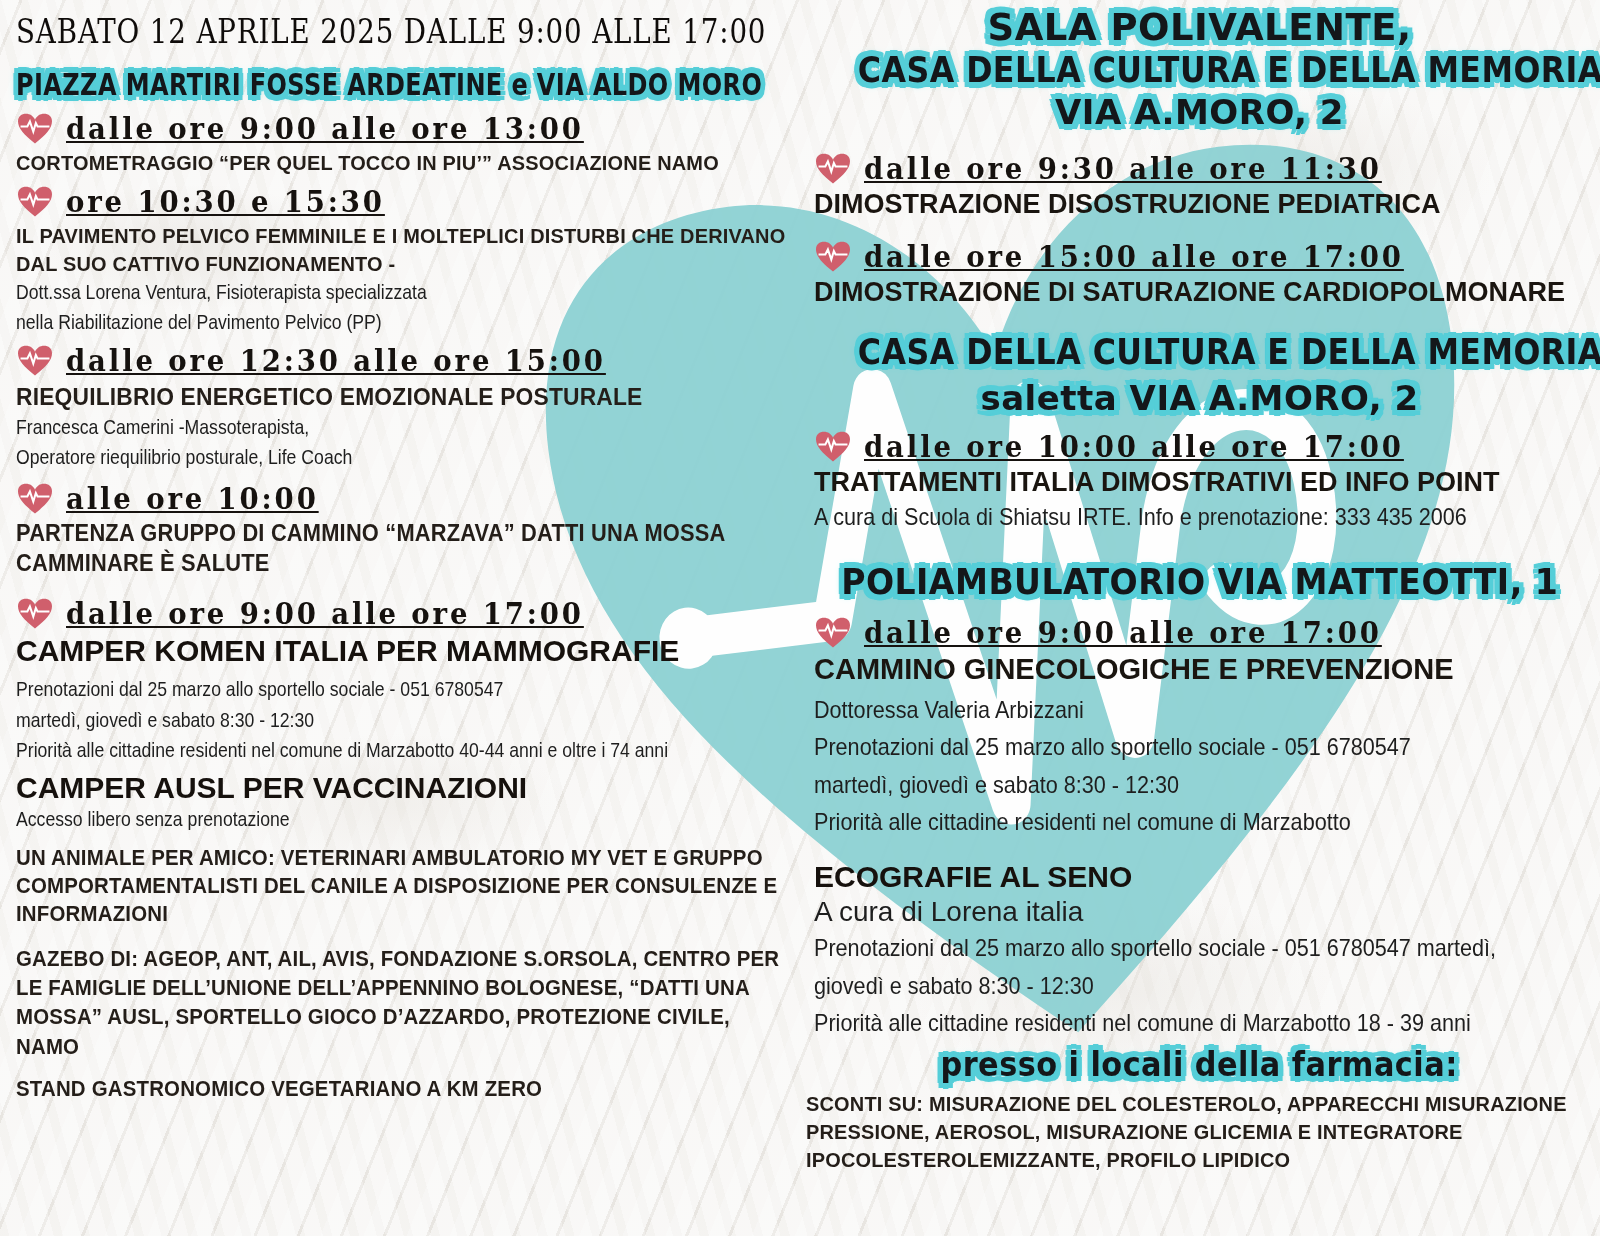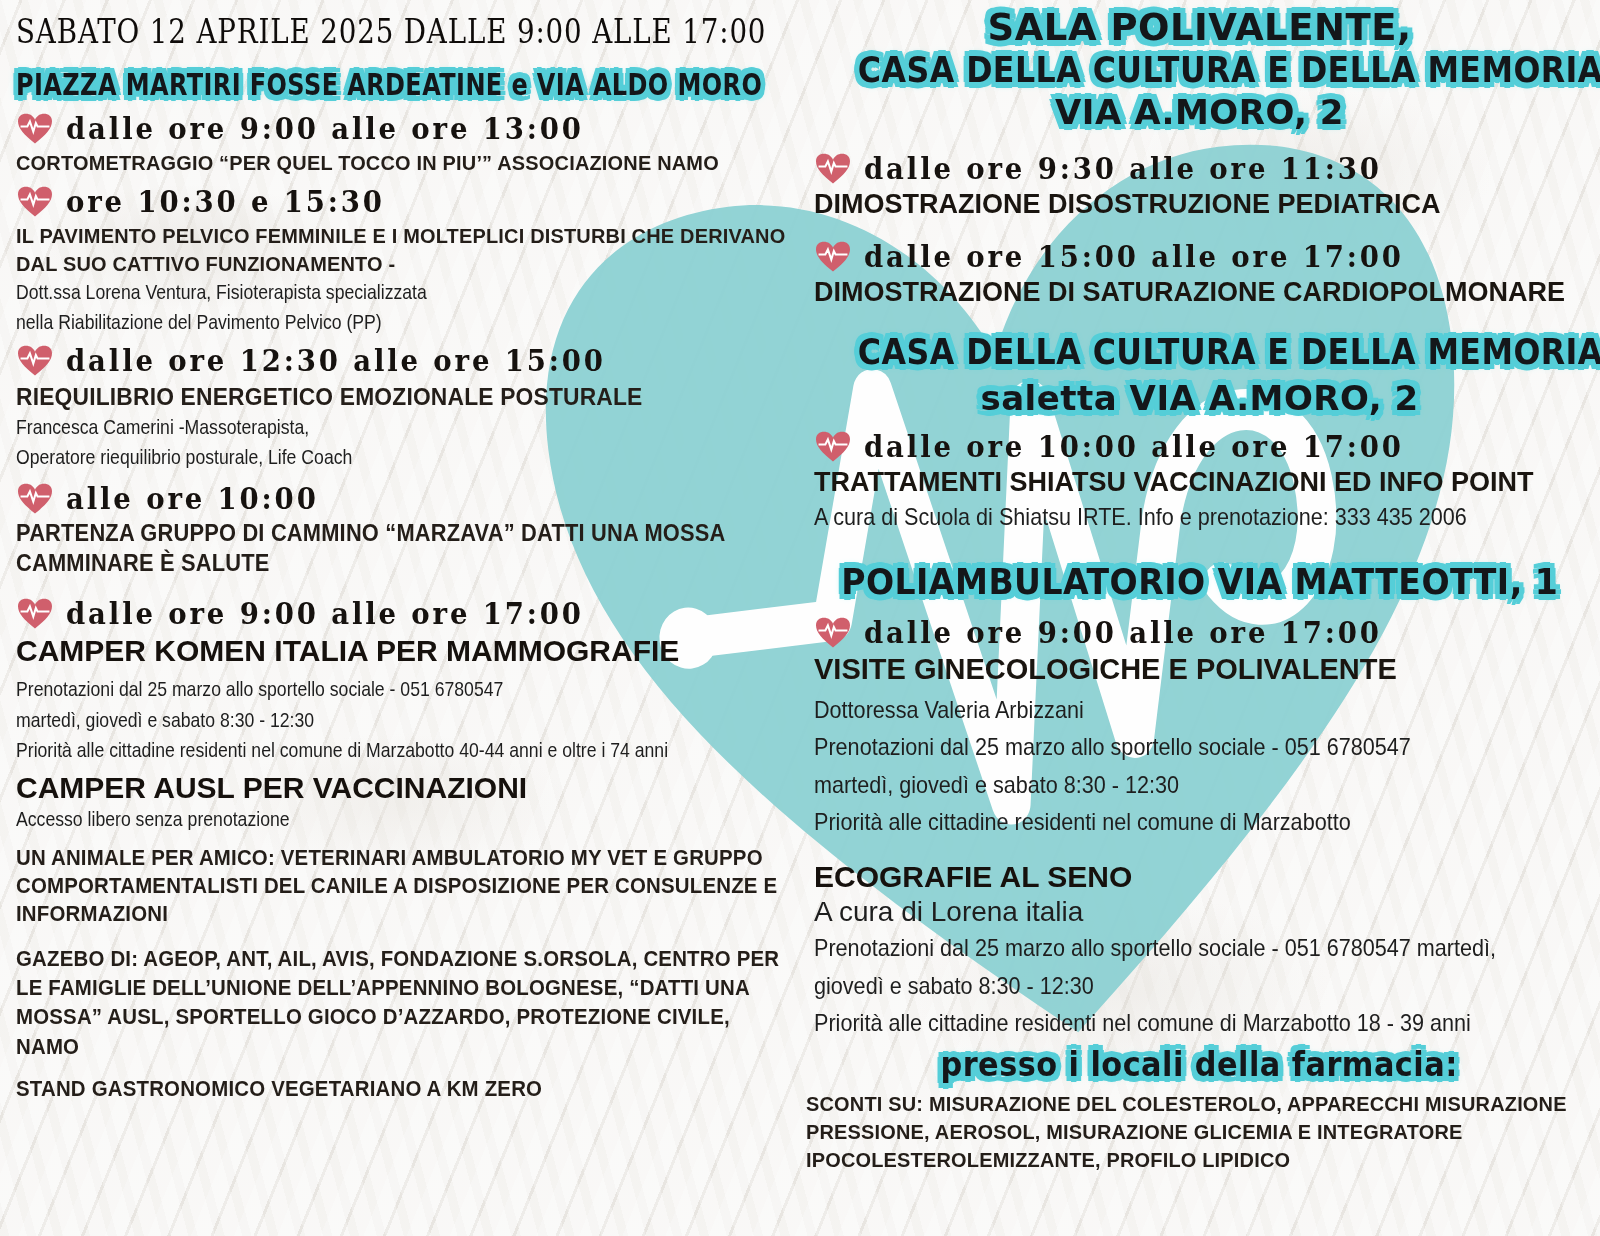--- a/index.html
+++ b/index.html
@@ -34,21 +34,21 @@
     text-shadow:-5px -5px 0 var(--tl),5px -5px 0 var(--tl),-5px 5px 0 var(--tl),
       5px 5px 0 var(--tl),-6px 0 0 var(--tl),6px 0 0 var(--tl),
       0 -6px 0 var(--tl),0 6px 0 var(--tl),0 0 9px var(--tl);}
   .lhead{font-family:"DejaVu Sans",sans-serif;font-weight:700;font-size:30px;
     letter-spacing:.5px;margin-top:16px;white-space:nowrap;}
   .rhead{font-family:"DejaVu Sans",sans-serif;font-weight:700;text-align:center;
     letter-spacing:.5px;white-space:nowrap;padding-left:7px;}
 
   .trow{display:flex;align-items:flex-end;gap:12px;
     font-family:"DejaVu Serif",serif;font-weight:700;font-size:29px;
-    letter-spacing:3px;color:#16120f;margin:12px 0 3px 0;white-space:nowrap;}
+    letter-spacing:3px;color:#16120f;margin:12px 0 3px 0;white-space:nowrap;text-decoration:underline;}
   .hicon{width:38px;height:34px;flex:none;}
 
   .b{font-weight:700;font-size:21px;line-height:1.3;color:#241e19;letter-spacing:.2px;}
   .note{font-weight:400;font-size:21px;line-height:1.45;color:#1e1e1e;}
   .rnote{font-weight:400;font-size:24px;line-height:1.55;color:#1e1e1e;}
   .title{font-weight:700;font-size:30px;color:#16110d;line-height:1.15;}
   .rb{font-weight:700;font-size:27px;color:#1a1510;line-height:1.2;margin-left:14px;}
   .mL{margin-left:14px;}
 </style>
 </head>
@@ -157,33 +157,33 @@
   <div class="rhead outl" style="font-size:36px;margin-top:22px"><span class="cx88">CASA DELLA CULTURA E DELLA MEMORIA</span></div>
   <div class="rhead outl" style="font-size:34px;margin-top:6px"><span>saletta VIA A.MORO, 2</span></div>
 
   <div class="trow" style="margin:12px 0 2px 14px">
     <svg class="hicon" viewBox="0 0 44 40">
         <path d="M22 37 C9 27 2 19 2 11 C2 5 6 2 11.5 2 C16 2 20 4.5 22 9 C24 4.5 28 2 32.5 2 C38 2 42 5 42 11 C42 19 35 27 22 37 Z" fill="#d05f6c"></path>
         <polyline points="5,17 13,17 16,11 20,23 23,13 25,17 39,17" stroke="#fff" stroke-width="2.4" fill="none"></polyline>
       </svg>
     <span class="sx95">dalle ore 10:00 alle ore 17:00</span>
   </div>
-  <div class="rb"><span>TRATTAMENTI SHIATSU VACCINAZIONI ED INFO POINT</span></div>
+  <div class="rb"><span>TRATTAMENTI ITALIA DIMOSTRATIVI ED INFO POINT</span></div>
   <div class="rnote mL"><span class="sx90 w111">A cura di Scuola di Shiatsu IRTE. Info e prenotazione: 333 435 2006</span></div>
 
   <div class="rhead outl" style="font-size:36px;margin-top:26px"><span class="cx92">POLIAMBULATORIO VIA MATTEOTTI, 1</span></div>
 
   <div class="trow" style="margin:14px 0 2px 14px">
     <svg class="hicon" viewBox="0 0 44 40">
         <path d="M22 37 C9 27 2 19 2 11 C2 5 6 2 11.5 2 C16 2 20 4.5 22 9 C24 4.5 28 2 32.5 2 C38 2 42 5 42 11 C42 19 35 27 22 37 Z" fill="#d05f6c"></path>
         <polyline points="5,17 13,17 16,11 20,23 23,13 25,17 39,17" stroke="#fff" stroke-width="2.4" fill="none"></polyline>
       </svg>
     <span class="sx95">dalle ore 9:00 alle ore 17:00</span>
   </div>
-  <div class="rb" style="font-size:29px"><span>VISITE GINECOLOGICHE E POLIVALENTE</span></div>
+  <div class="rb" style="font-size:29px"><span>CAMMINO GINECOLOGICHE E PREVENZIONE</span></div>
   <div class="rnote mL" style="margin-top:4px"><span class="sx90 w111">Dottoressa Valeria Arbizzani</span></div>
   <div class="rnote mL"><span class="sx90 w111">Prenotazioni dal 25 marzo allo sportello sociale - 051 6780547</span></div>
   <div class="rnote mL"><span class="sx90 w111">martedì, giovedì e sabato 8:30 - 12:30</span></div>
   <div class="rnote mL"><span class="sx90 w111">Priorità alle cittadine residenti nel comune di Marzabotto</span></div>
 
   <div class="title mL" style="margin-top:20px"><span>ECOGRAFIE AL SENO</span></div>
   <div class="rnote mL" style="font-size:28px;line-height:1.25"><span>A cura di Lorena italia</span></div>
   <div class="rnote mL"><span class="sx90 w111">Prenotazioni dal 25 marzo allo sportello sociale - 051 6780547 martedì,</span></div>
   <div class="rnote mL"><span class="sx90 w111">giovedì e sabato 8:30 - 12:30</span></div>
   <div class="rnote mL"><span class="sx90 w111">Priorità alle cittadine residenti nel comune di Marzabotto 18 - 39 anni</span></div>

